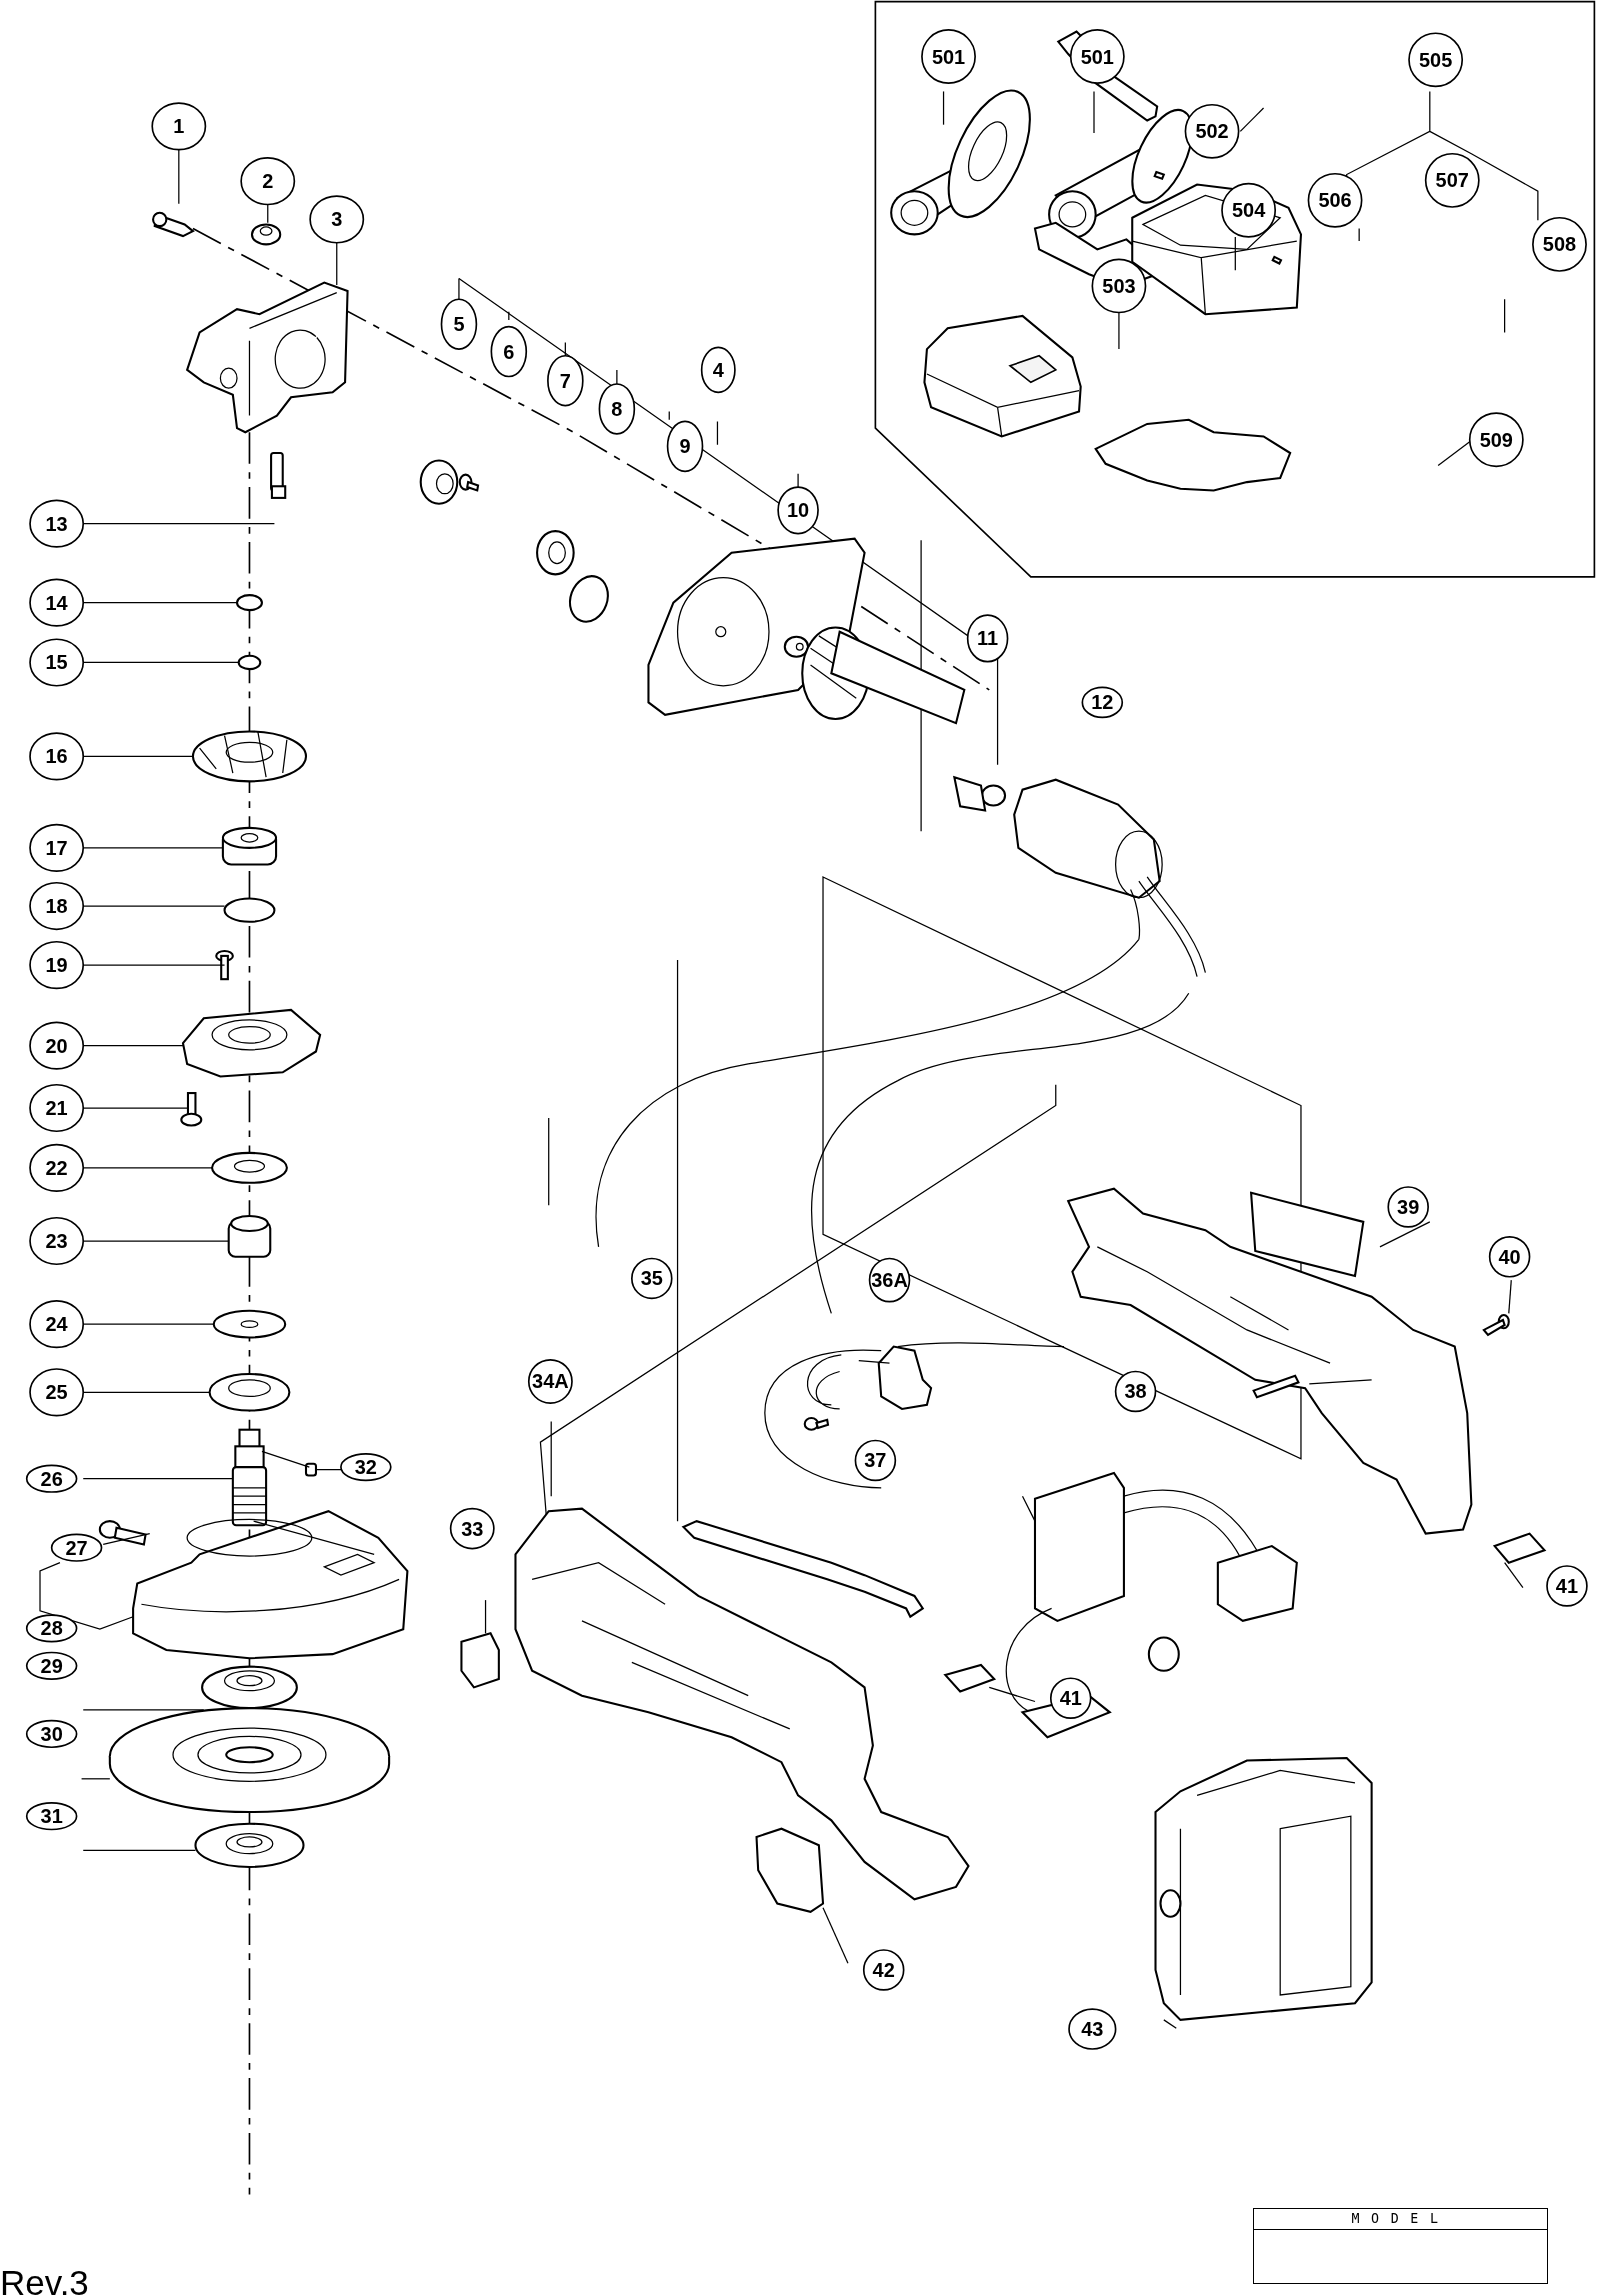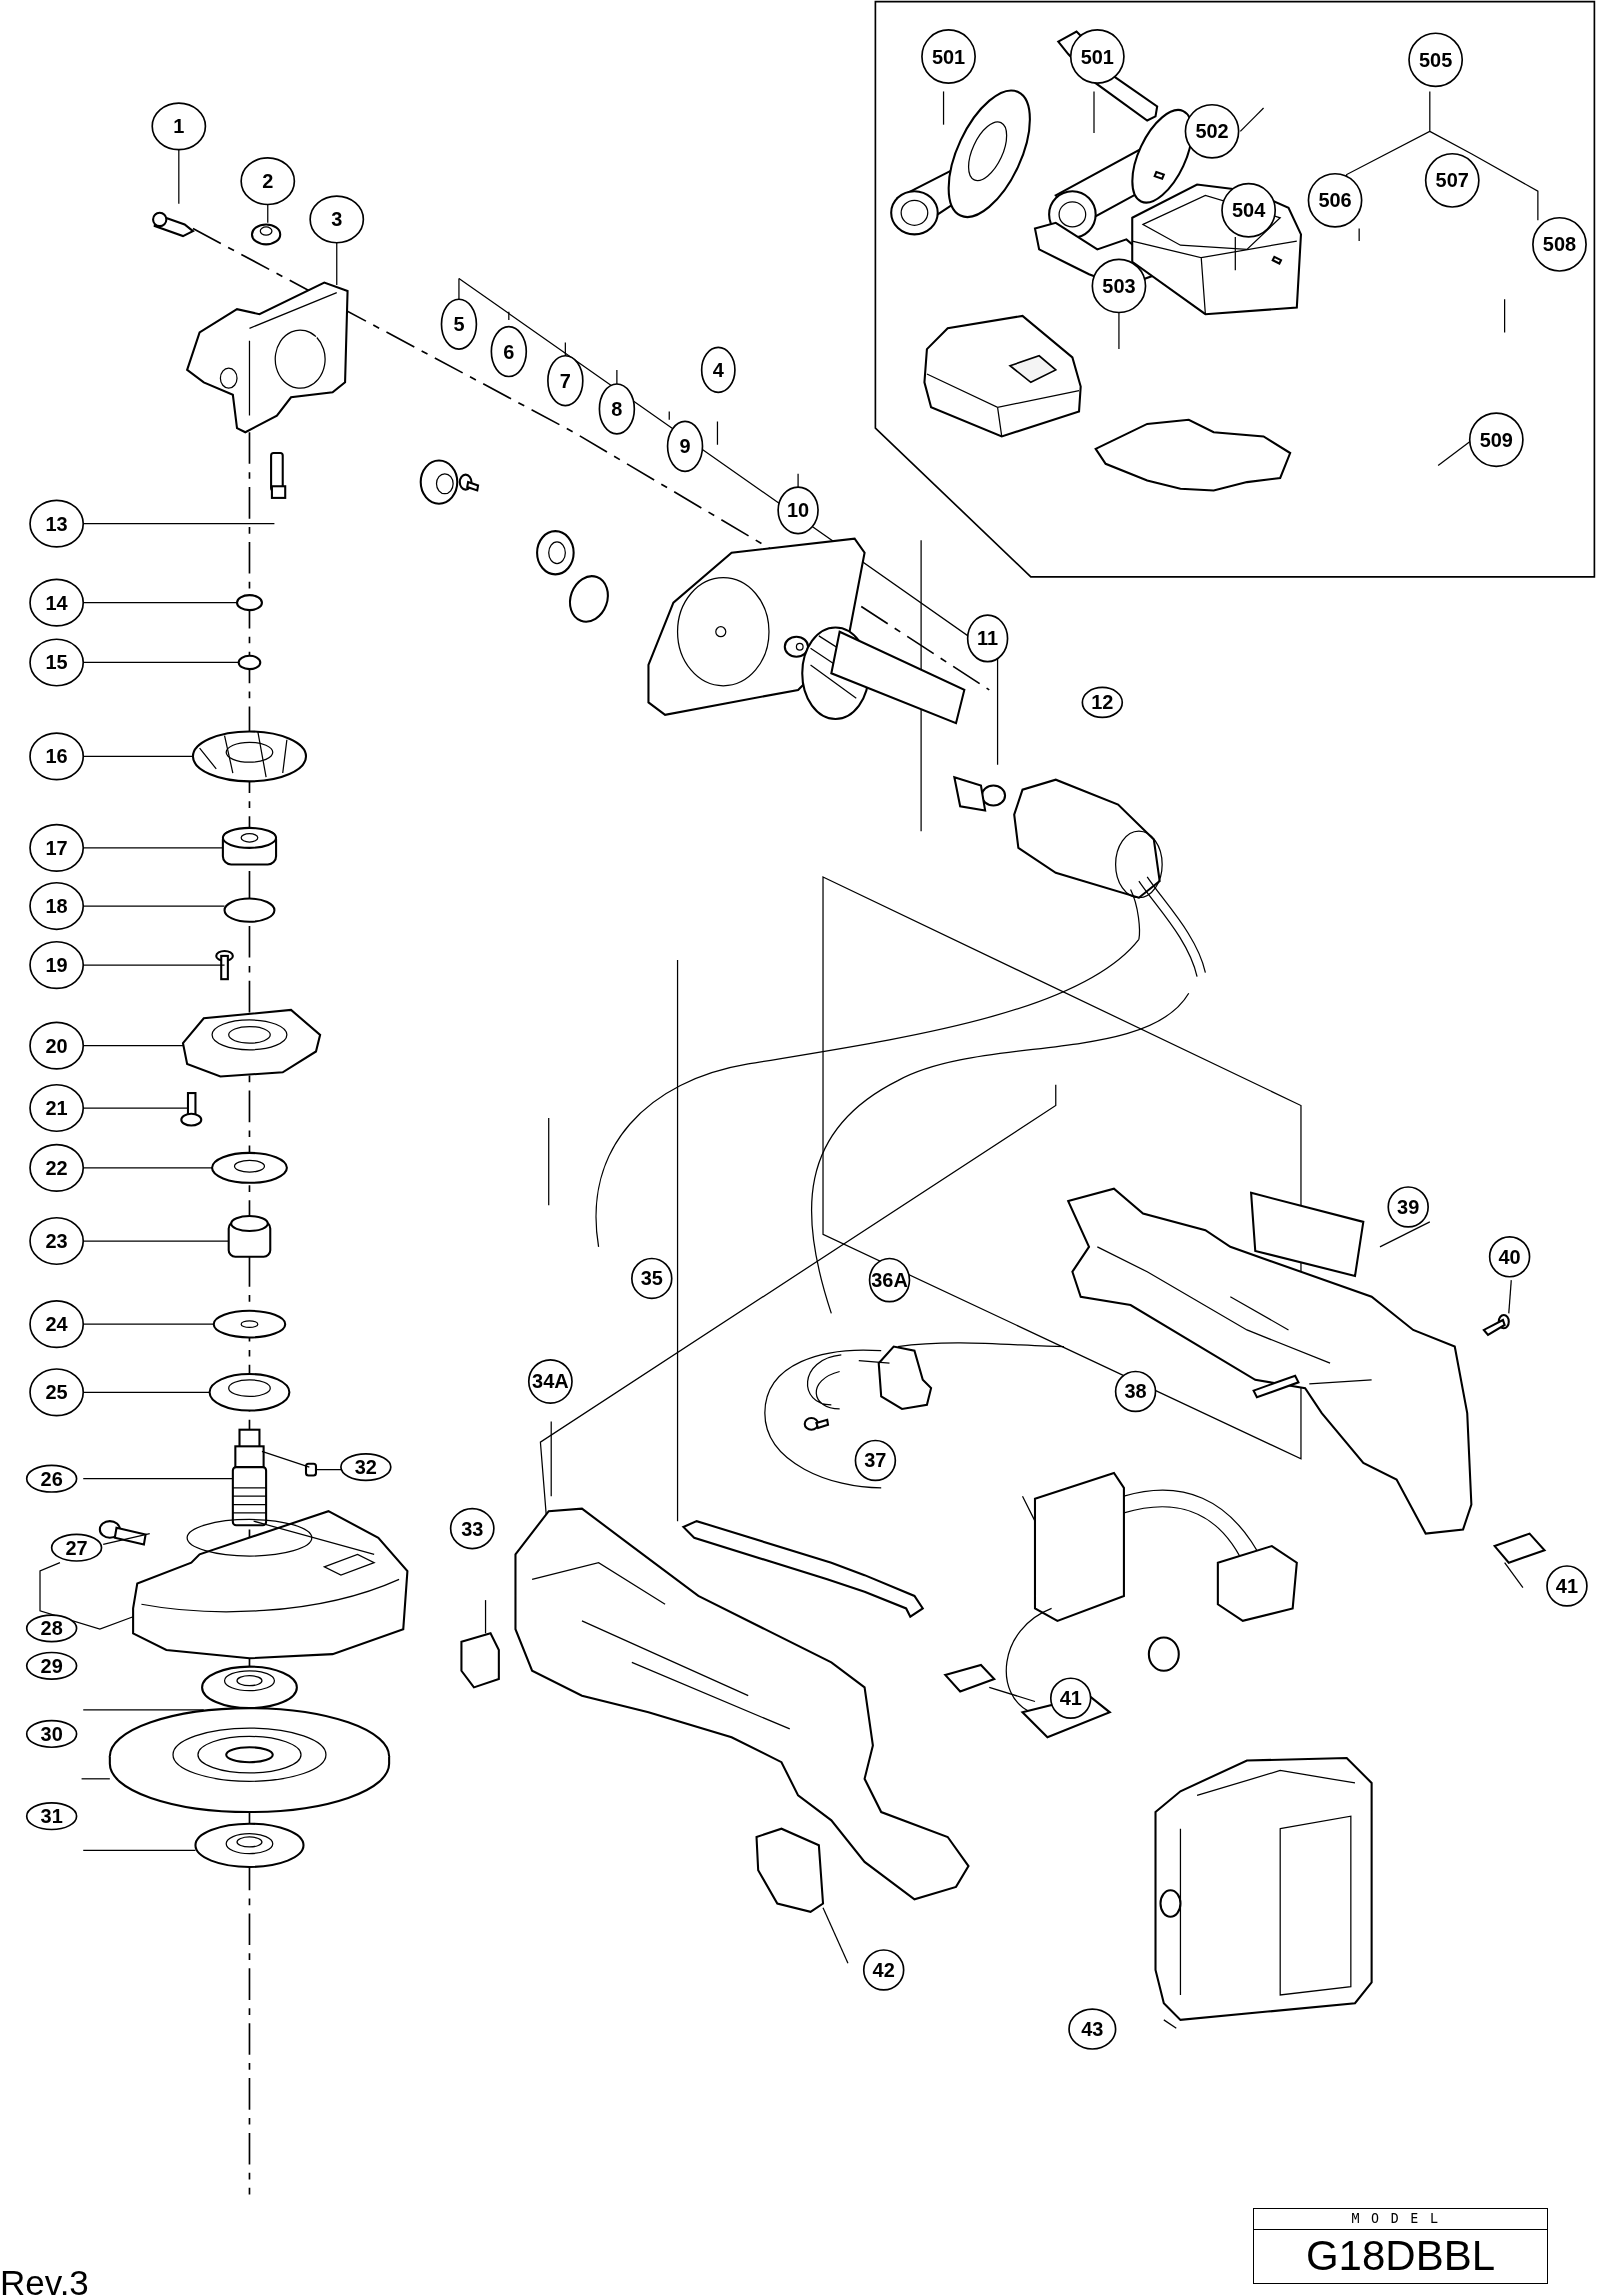--- a/index.html
+++ b/index.html
@@ -550,16 +550,15 @@
       <text class="blabel" x="1876" y="294">508</text>
     </g>
   <g>
       <ellipse class="bubble" cx="1800" cy="529" rx="32" ry="32"></ellipse>
       <text class="blabel" x="1800" y="529">509</text>
     </g>
 </svg>
 
 <div class="model-box">
   <div class="model-head">MODEL</div>
-  <div class="model-value">G18DBBL</div>
 </div>
 <div class="rev">Rev.3</div>
 
 
 </body></html>

